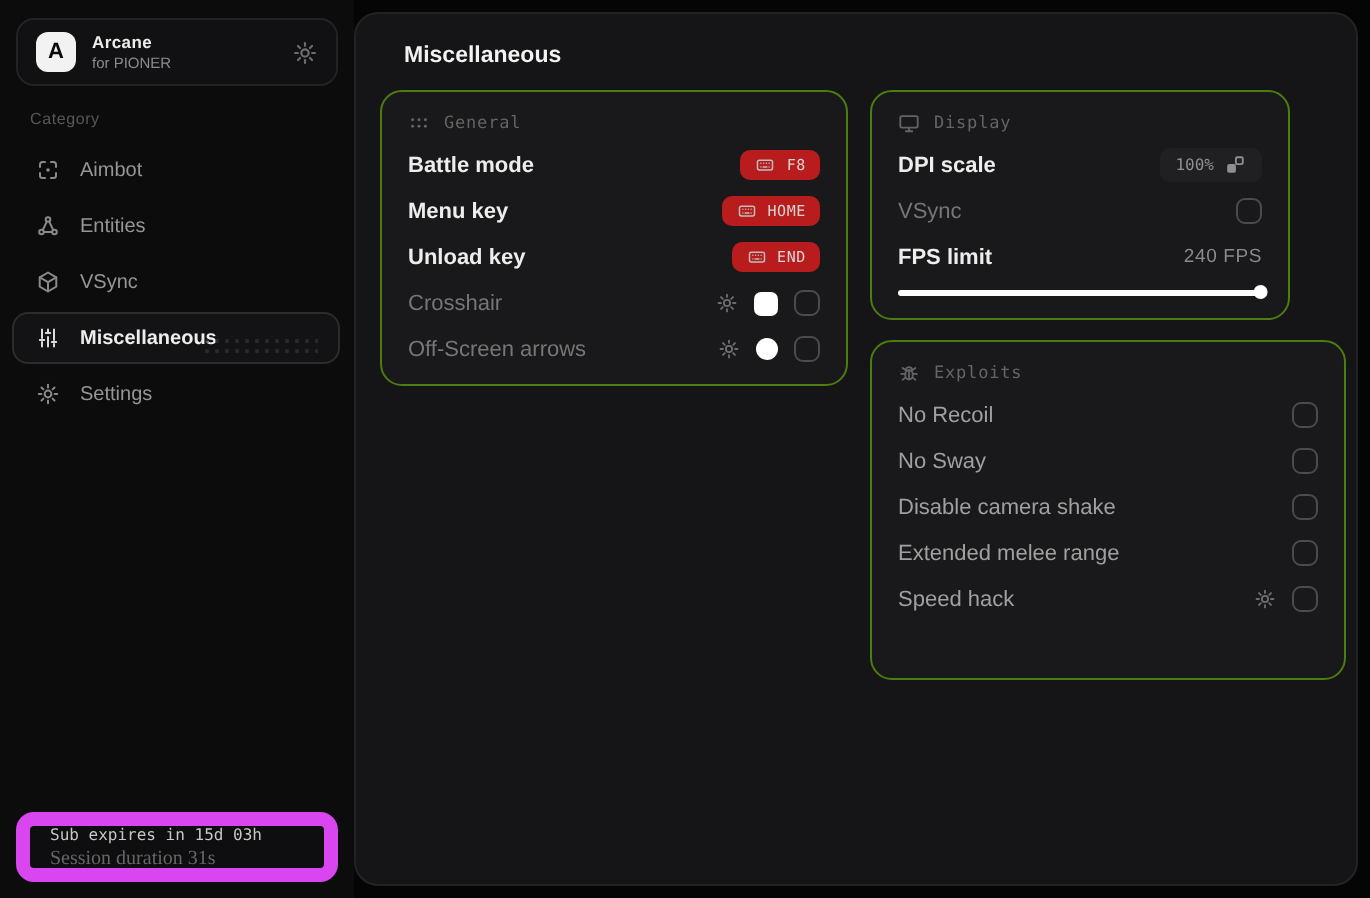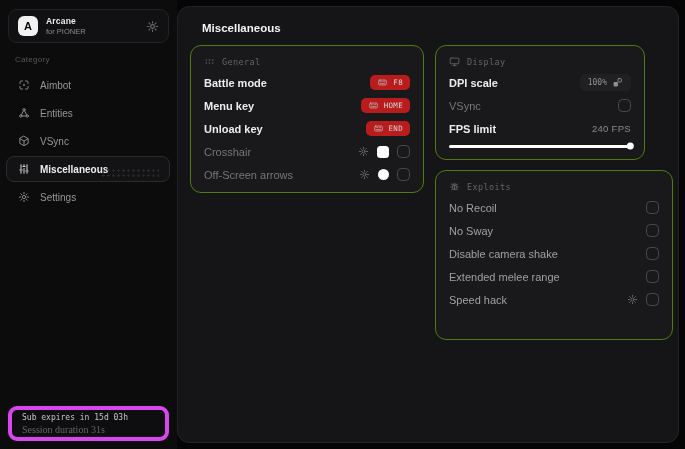--- a/index.html
+++ b/index.html
@@ -22,21 +22,21 @@
   .nav { position:absolute; left:0; top:72px; width:100%; }
   .nav-item { position:relative; height:26px; margin:0 7px 2px 6px; display:flex; align-items:center; gap:10px;
               padding-left:11px; color:#969696; font-size:10px; border:1px solid transparent; border-radius:8px; cursor:pointer; }
   .nav-icon { width:12px; height:12px; color:#8a8a8a; flex:0 0 auto; }
   .nav-item.selected { color:#ededed; font-weight:600; background:#131315; border-color:#2c2c2e; }
   .nav-item.selected .nav-icon { color:#dcdcdc; }
   .nav-dots { position:absolute; right:10px; bottom:4px; width:58px; height:9px; opacity:.55;
               background-image:radial-gradient(circle, #3a3a3c 1px, transparent 1.2px); background-size:5px 5px; }
 
   .footer-card { position:absolute; left:8px; bottom:8px; width:161px; height:35px; background:#0e0e10;
-                 border:4px solid #d946ef; border-radius:9px; padding:4px 10px; display:flex;
+                 border:7px solid #d946ef; border-radius:9px; padding:4px 10px; display:flex;
                  flex-direction:column; justify-content:center; gap:2px; }
   .footer-line1 { font-family:"DejaVu Sans Mono", monospace; font-size:8px; color:#c7c7c7; white-space:nowrap; }
   .footer-line2 { font-family:Liberation Serif, serif; font-size:10px; color:#666; white-space:nowrap; }
 
   
   .main { position:absolute; left:177px; top:6px; width:502px; height:437px; background:#151517;
           border:1px solid #232326; border-radius:12px; }
   .page-title { position:absolute; left:24px; top:15px; font-size:11.5px; font-weight:700; color:#f2f2f2; }
 
   .panel { position:absolute; background:#19191b; border:1px solid #4d7c0f; border-radius:11px; padding:9px 13px; }

